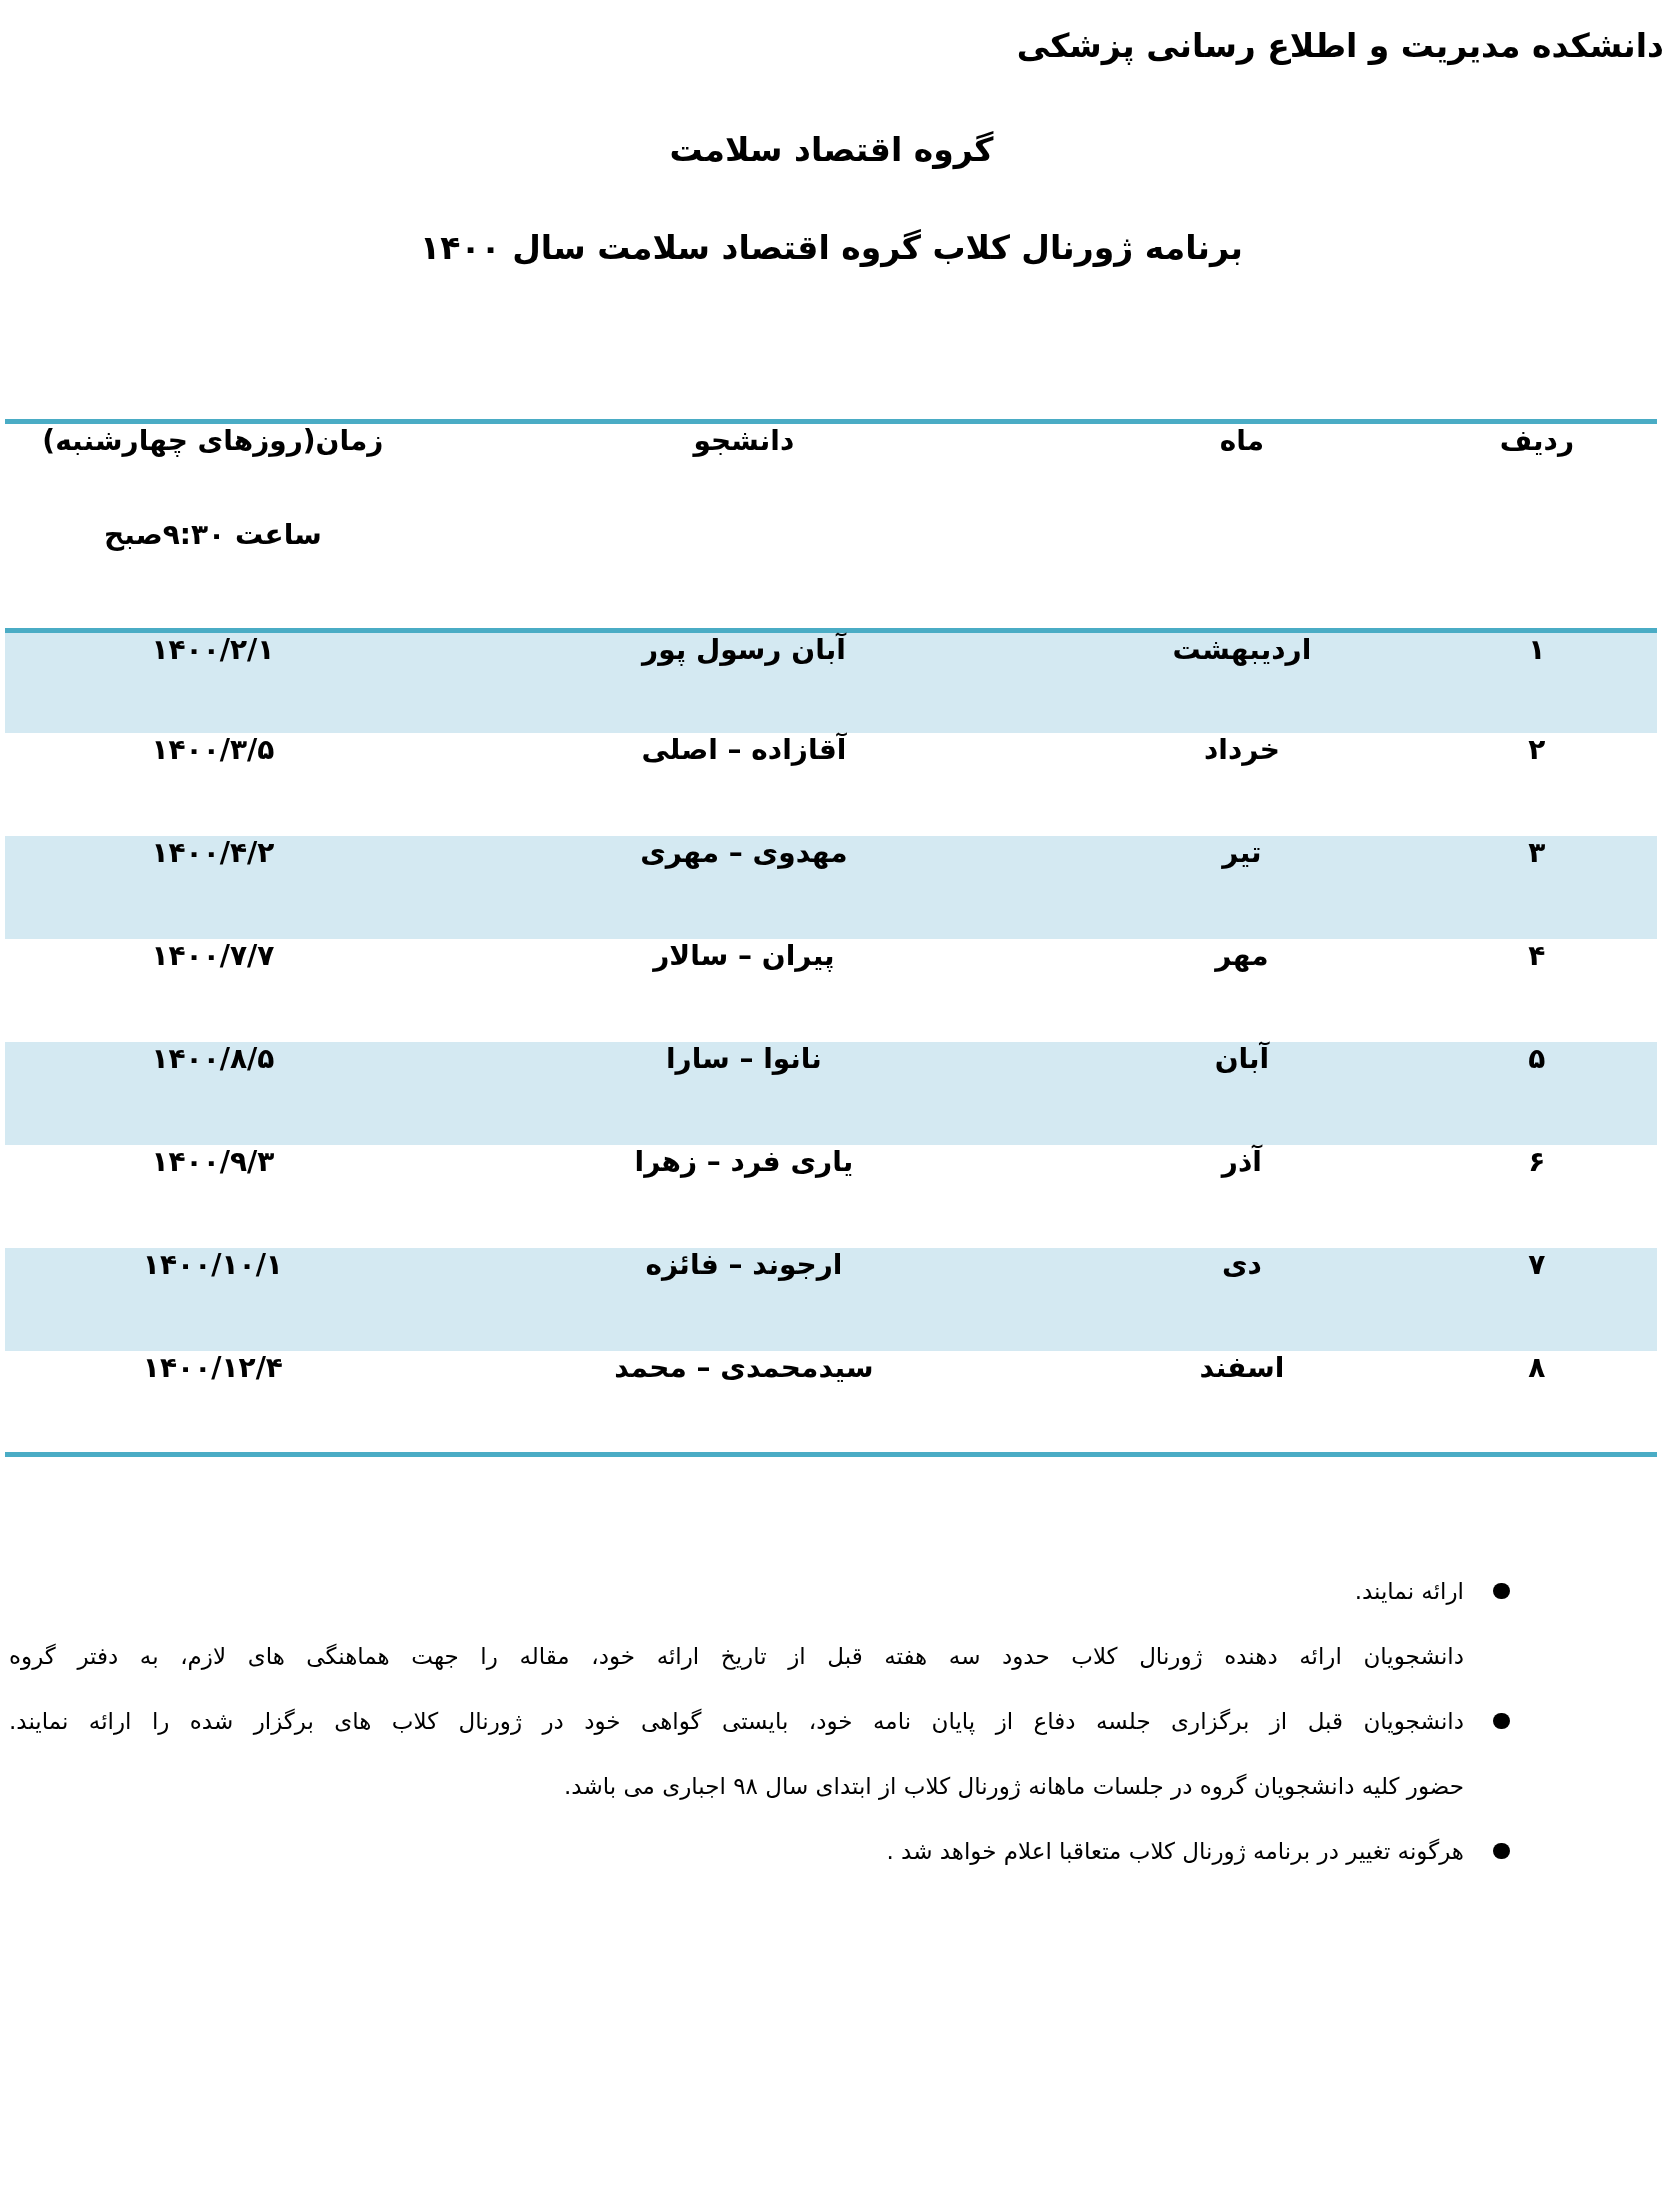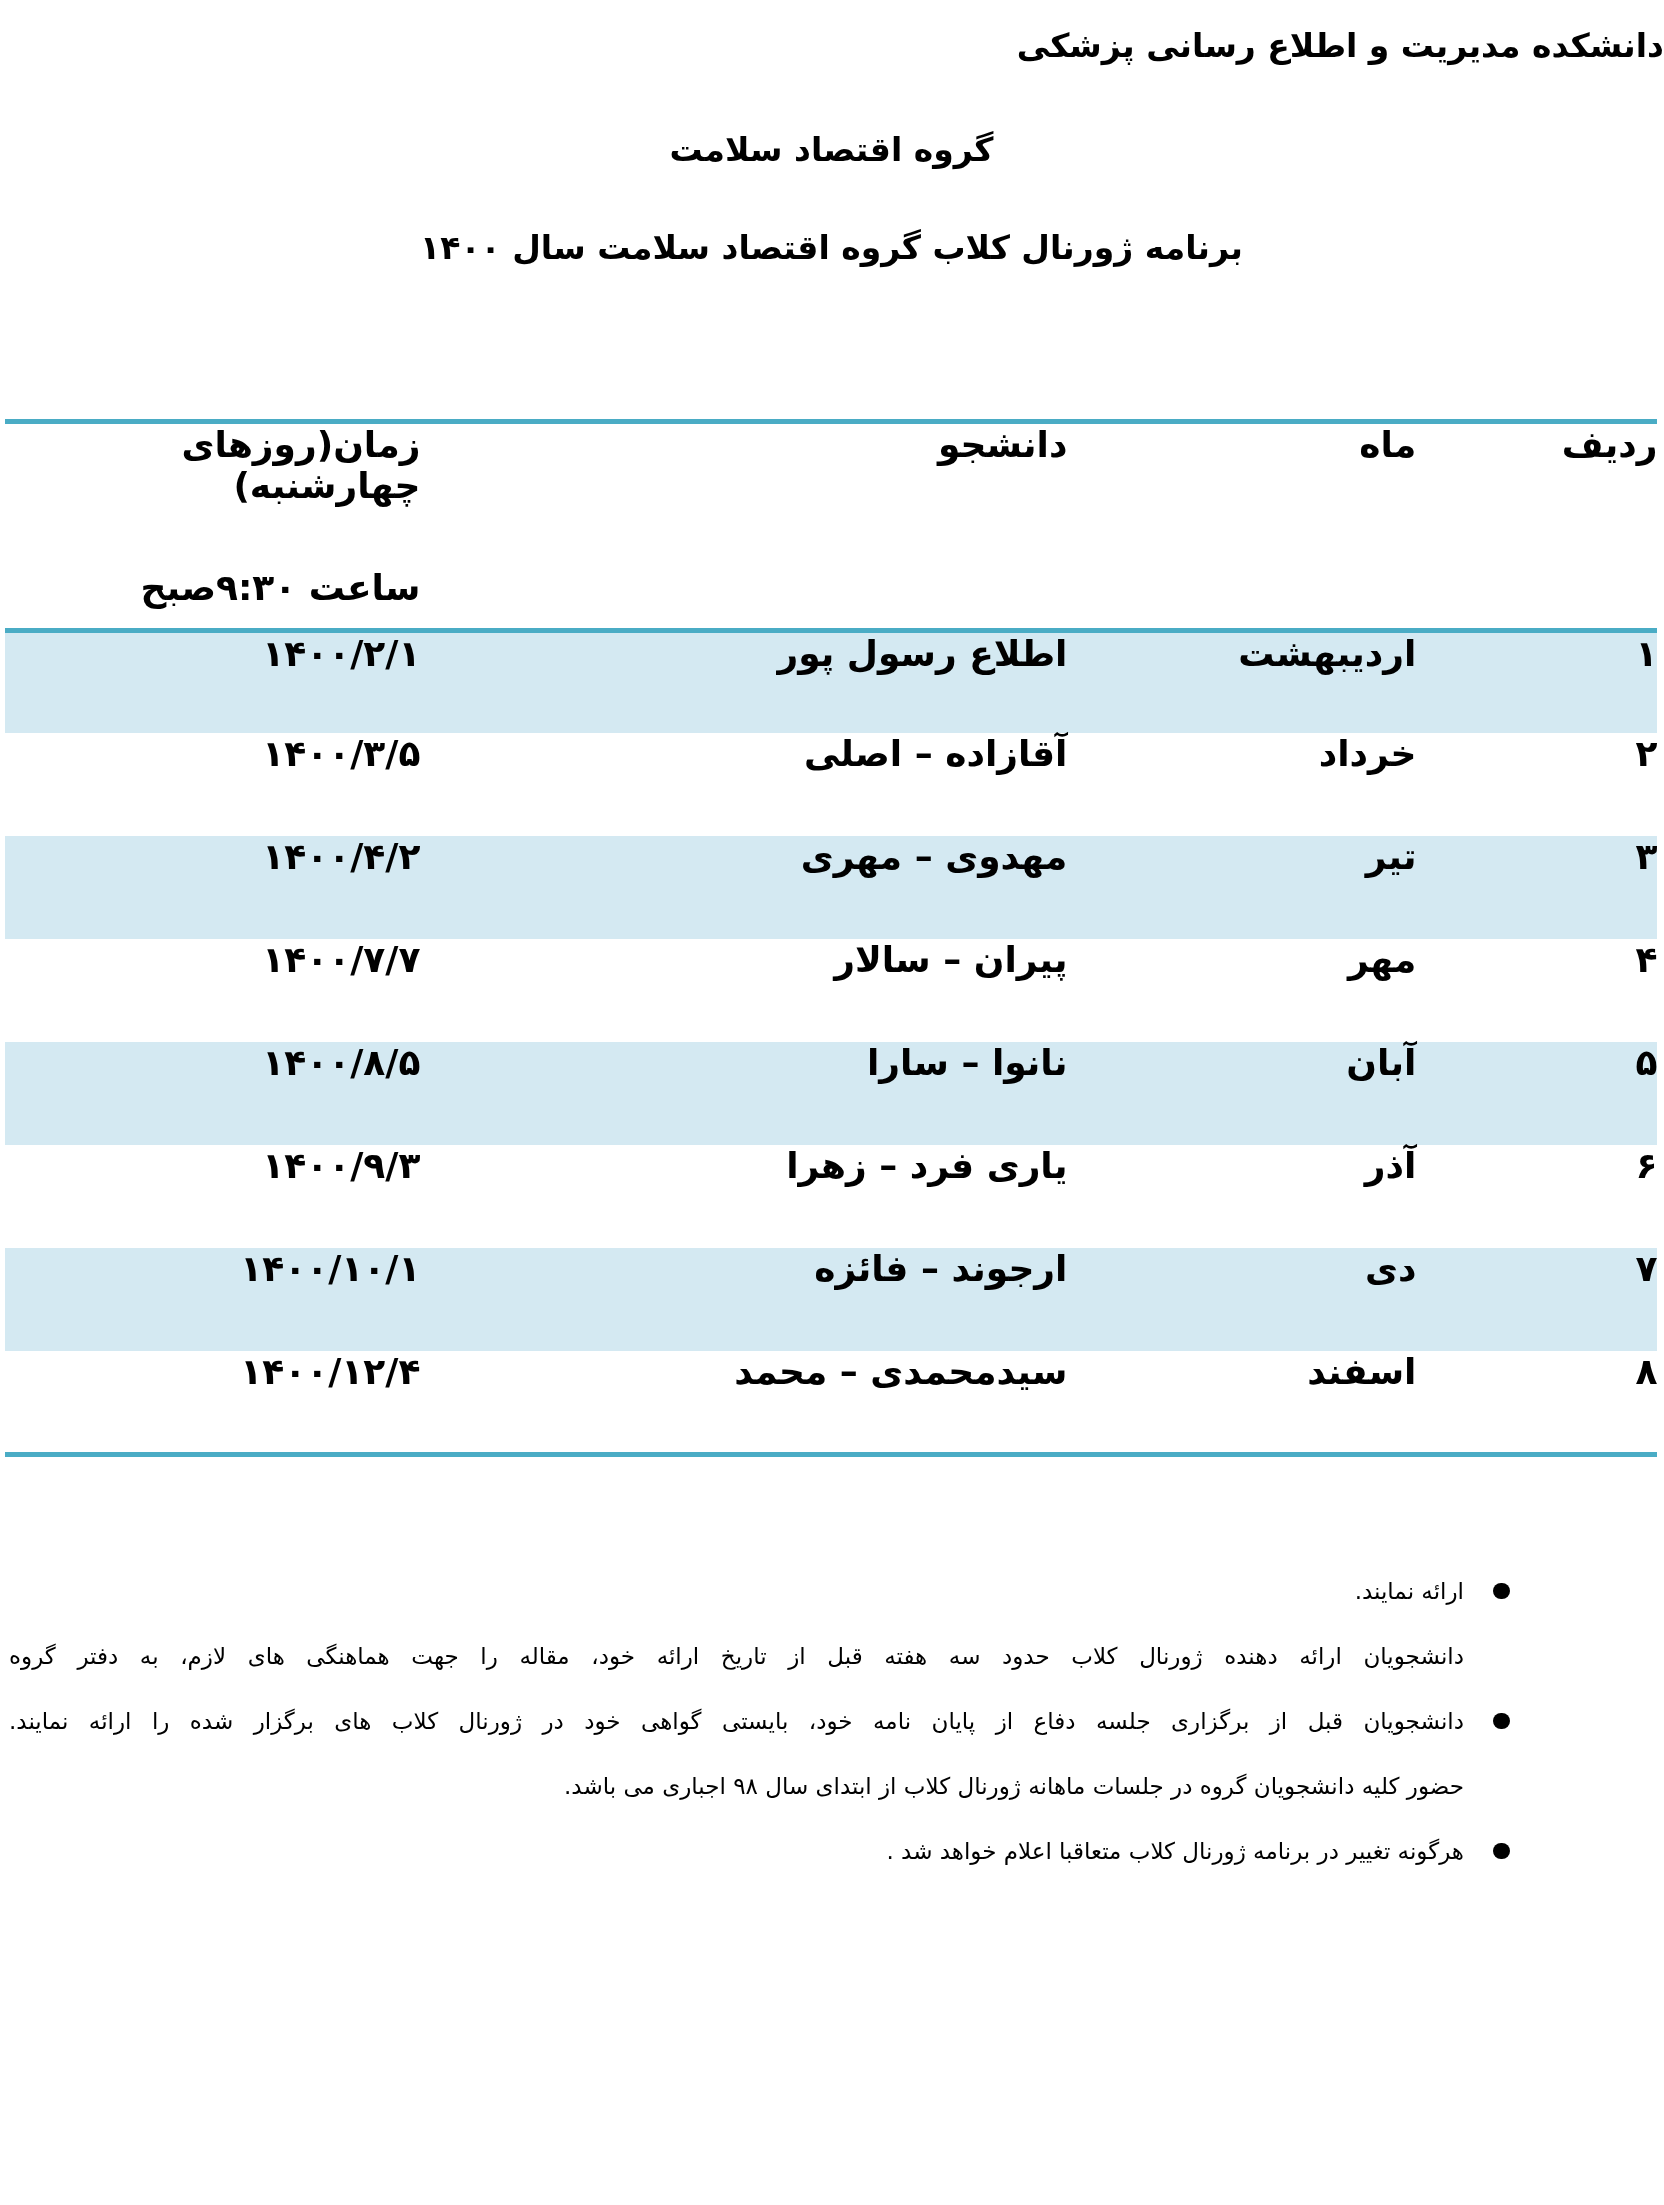--- a/index.html
+++ b/index.html
@@ -24,22 +24,22 @@
   
   table.sched {
     border-collapse: collapse;
     table-layout: fixed;
     width: 1652px;
     margin: 147px 6.6px 0 6.6px;
     border-top: 5.8px solid var(--accent, #4AACC5);
   }
   table.sched th, table.sched td {
     font-weight: bold;
-    font-size: 36px;
-    text-align: right;
+    font-size: 28px;
+    text-align: center;
     vertical-align: top;
     padding: 0;
   }
   thead tr { height: 209px; }
   thead th {
     padding-top: 15px;
     border-bottom: 5.8px solid var(--accent, #4AACC5);
     background: #fff;
   }
   .zaman-line2 { margin-top: 61px; font-weight: bold; }
@@ -94,21 +94,21 @@
         <th>
           <div>زمان(روزهای چهارشنبه)</div>
           <div class="zaman-line2">ساعت ۹:۳۰صبح</div>
         </th>
       </tr>
     </thead>
     <tbody>
       <tr>
         <td>۱</td>
         <td>اردیبهشت</td>
-        <td>اطلاع رسول پور</td>
+        <td>آبان رسول پور</td>
         <td>۱۴۰۰/۲/۱</td>
       </tr>
       <tr>
         <td>۲</td>
         <td>خرداد</td>
         <td>آقازاده – اصلی</td>
         <td>۱۴۰۰/۳/۵</td>
       </tr>
       <tr>
         <td>۳</td>

